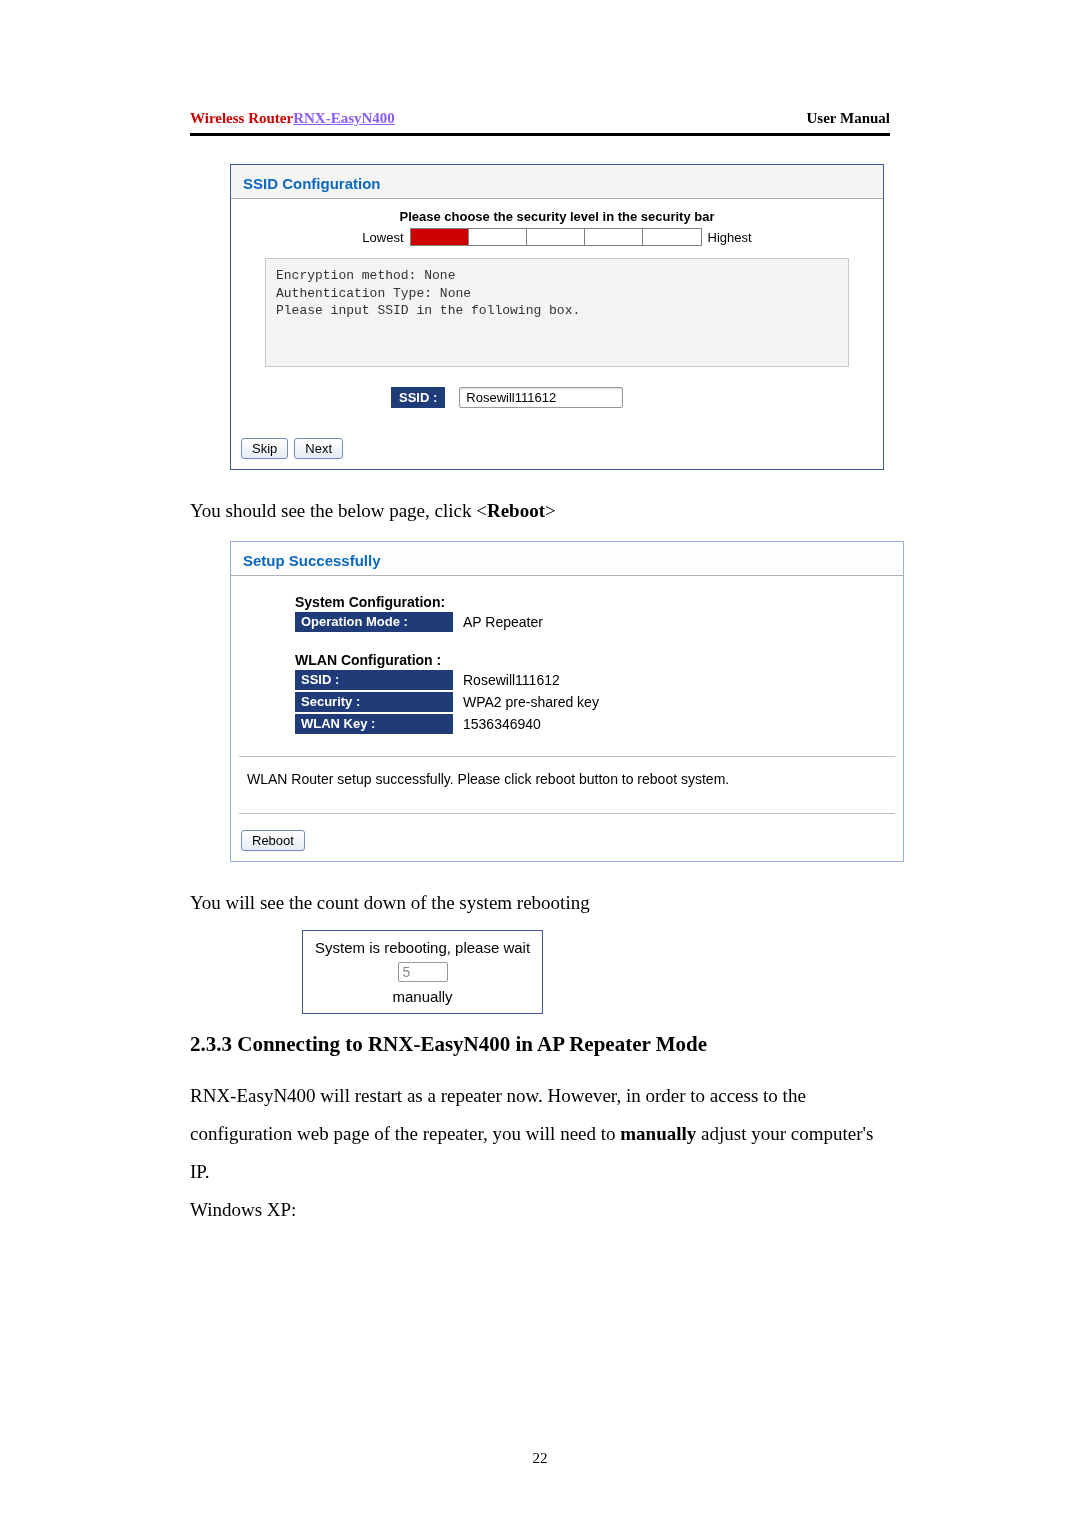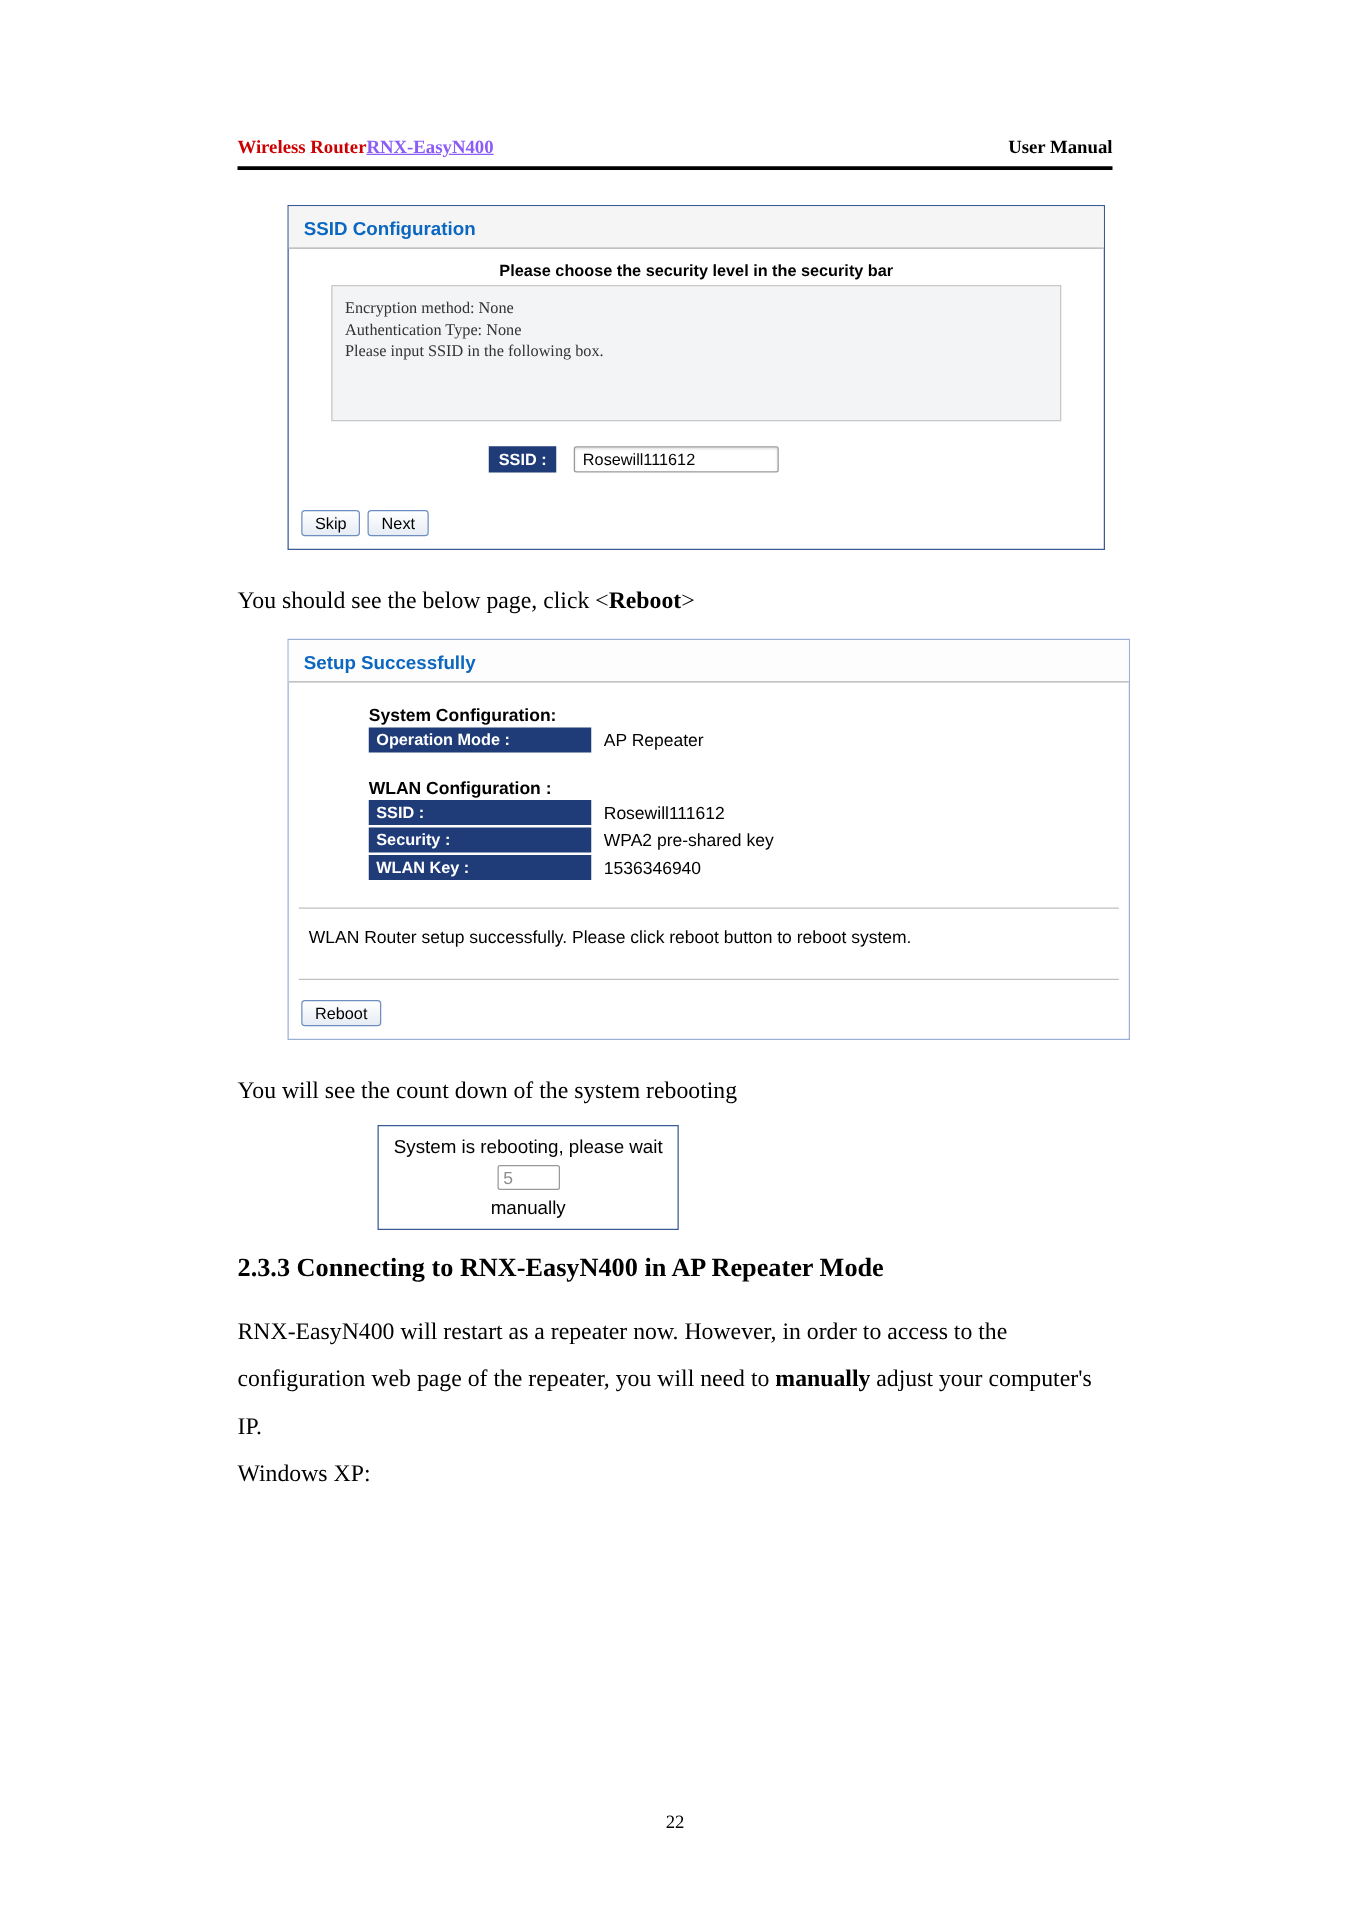--- a/index.html
+++ b/index.html
@@ -74,21 +74,21 @@
     box-sizing: border-box;
     background: #fff;
   }
   .sb-seg:last-child { border-right: none; }
   .sb-seg.red { background: #cc0000; }
   .encbox {
     margin: 0 34px 18px 34px;
     border: 1px solid #c8c8c8;
     background: #f2f4f6;
     padding: 8px 10px 46px 10px;
-    font-family: Liberation Serif, serif;
+    font-family: Liberation Mono, monospace;
     font-size: 13px;
     white-space: pre-line;
     color: #333;
     line-height: 1.35;
   }
   .ssid-row {
     display: flex;
     align-items: center;
     gap: 14px;
     margin: 20px 0 24px 160px;
@@ -144,21 +144,21 @@
   }
   .cfgblock { padding: 18px 22px 8px 64px; }
   .cfghd { font-weight: bold; font-size: 14px; margin-bottom: 2px; }
   .kv { display: flex; margin-bottom: 2px; }
   .klabel {
     background: #1f3b78;
     color: #fff;
     font-weight: bold;
     padding: 2px 6px;
     font-size: 13px;
-    width: 178px;
+    width: 158px;
     box-sizing: border-box;
   }
   .kval {
     padding: 2px 10px;
     font-size: 14px;
     text-align: right;
   }
   .rule {
     border-top: 1px solid #c0c0c0;
     margin: 12px 8px 10px 8px;
@@ -215,20 +215,31 @@
       <span class="red">Wireless Router</span><span class="blk">RNX-EasyN400</span>
     </div>
     <div class="hdr-right">User Manual</div>
   </div>
   <div class="thickline"></div>
 
   
   <div class="panel wlan">
     <div class="panel-hd">SSID Configuration</div>
     <div class="inner-note">Please choose the security level in the security bar</div>
+    <div class="security-bar">
+      <span class="sb-label">Lowest</span>
+      <div class="sb-segments">
+        <div class="sb-seg red"></div>
+        <div class="sb-seg"></div>
+        <div class="sb-seg"></div>
+        <div class="sb-seg"></div>
+        <div class="sb-seg"></div>
+      </div>
+      <span class="sb-label">Highest</span>
+    </div>
     <div class="encbox">Encryption method: None
 Authentication Type: None
 Please input SSID in the following box.</div>
     <div class="ssid-row">
       <span class="ssid-label">SSID :</span>
       <input class="textbox" type="text" value="Rosewill111612" style="">
     </div>
     <div class="btnrow">
       <button class="btn">Skip</button>
       <button class="btn">Next</button>

